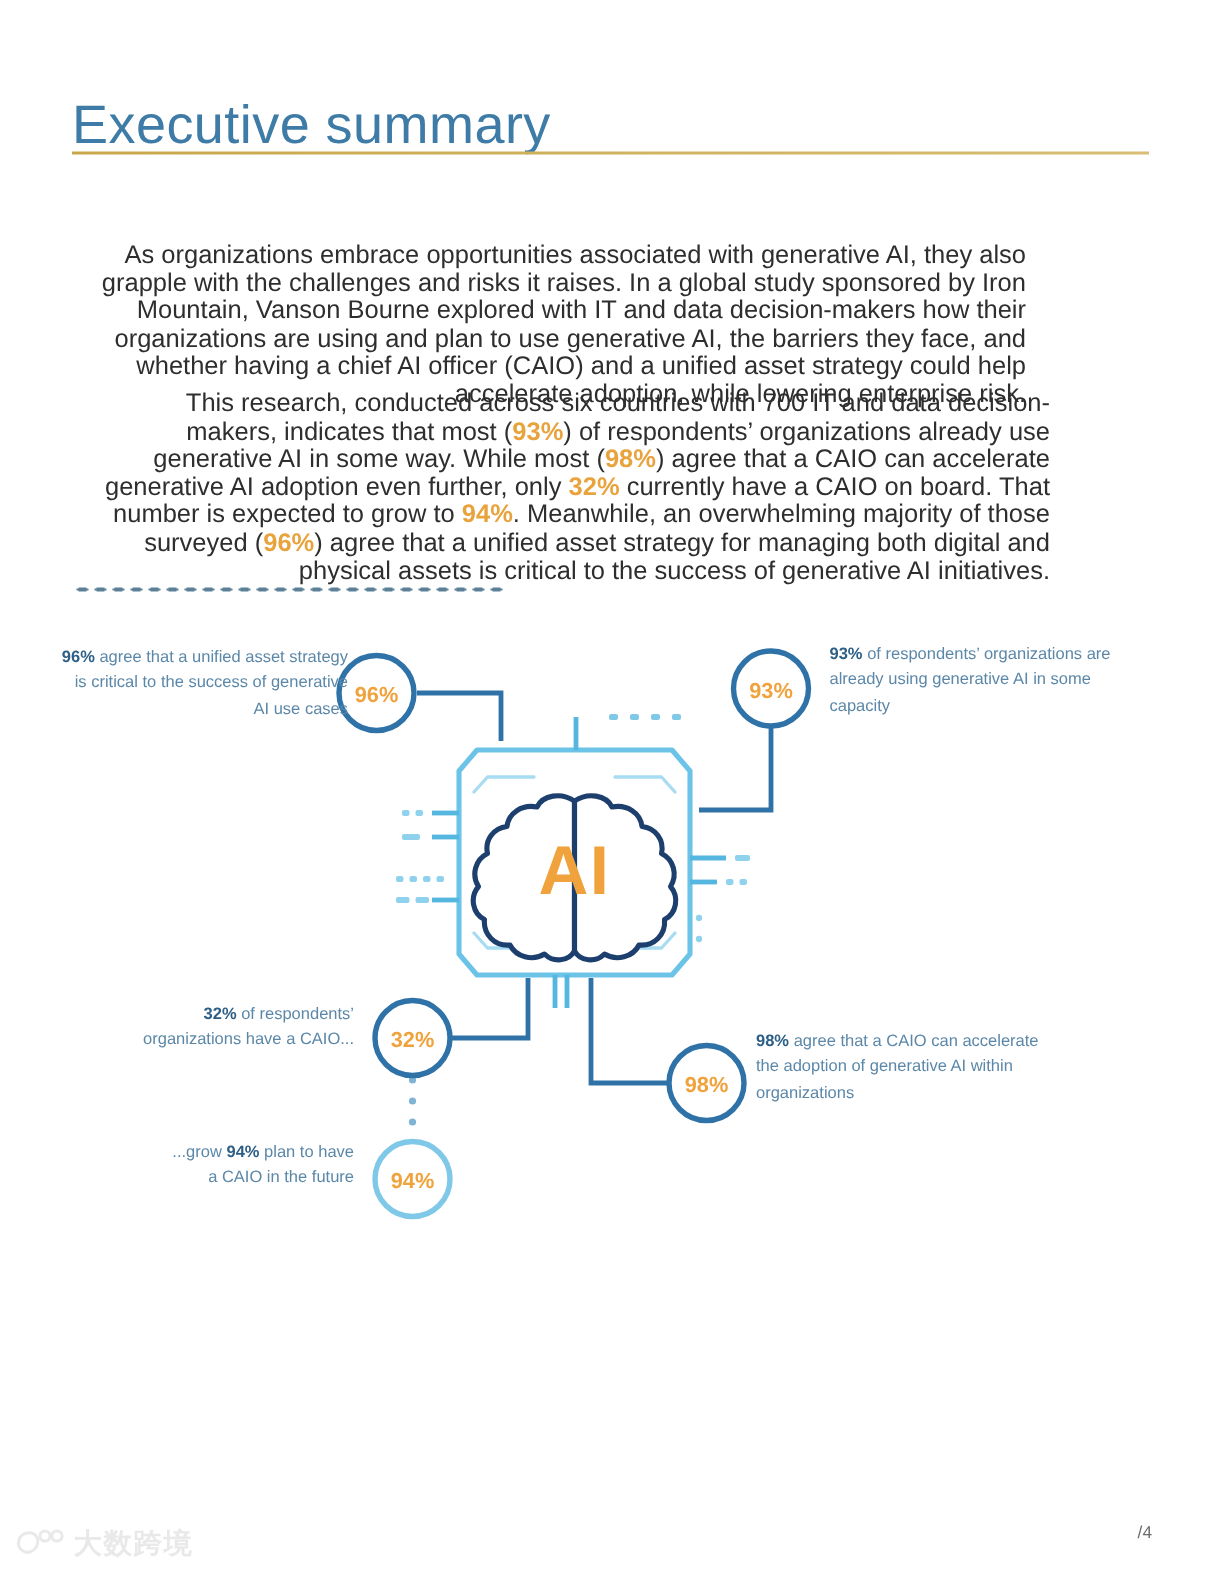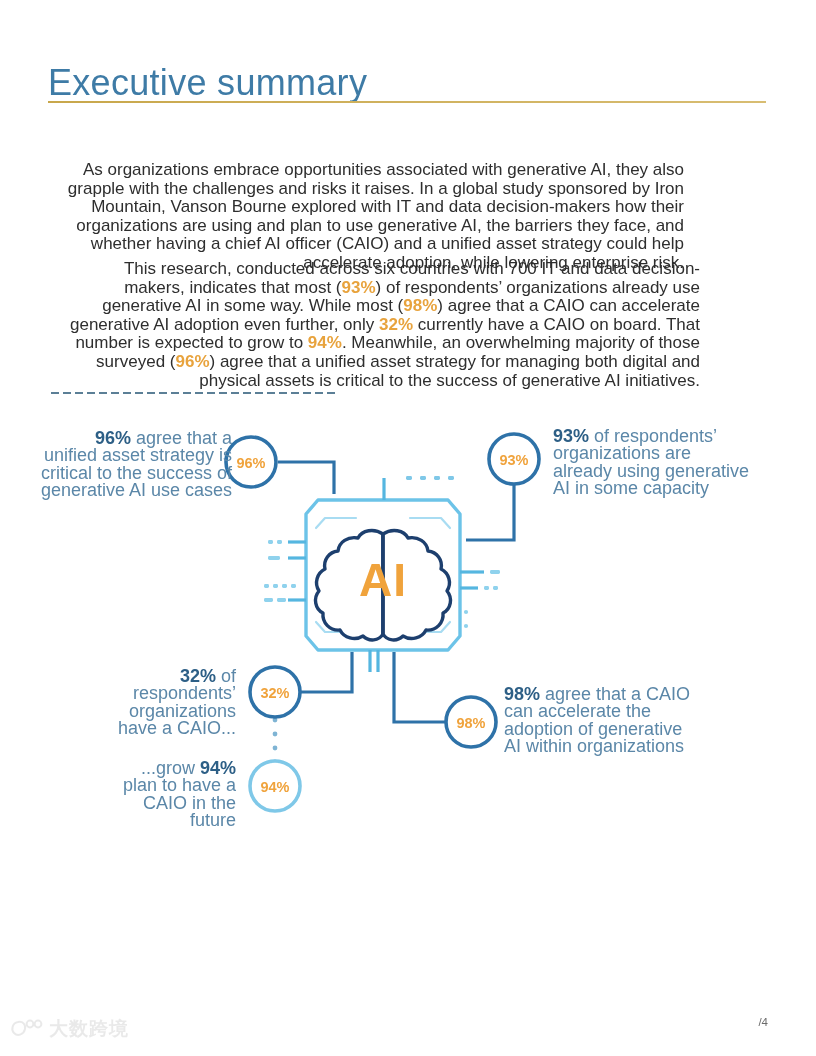--- a/index.html
+++ b/index.html
@@ -70,21 +70,21 @@
     left: 0;
     top: 400px;
     width: 816px;
     height: 440px;
   }
   .infographic svg { display: block; }
 
   
   .callout {
     position: absolute;
-    font-size: 18px;
+    font-size: 11px;
     line-height: 17.4px;
     color: #5b87a8;
   }
   .callout b { color: #2d5f86; font-weight: 700; }
   .callout.right-align { text-align: right; }
   .callout.left-align  { text-align: left; }
 
   .co-96 { left: 40px;  top: 430px; width: 192px; }
   .co-93 { left: 553px; top: 428px; width: 200px; }
   .co-32 { left: 88px;  top: 668px; width: 148px; }

